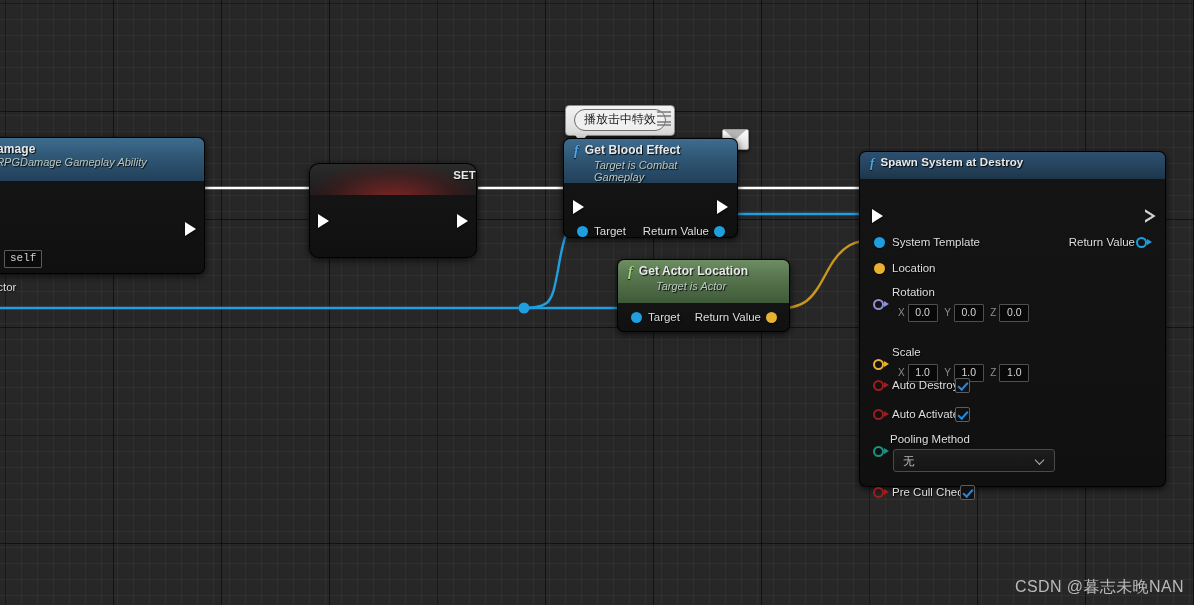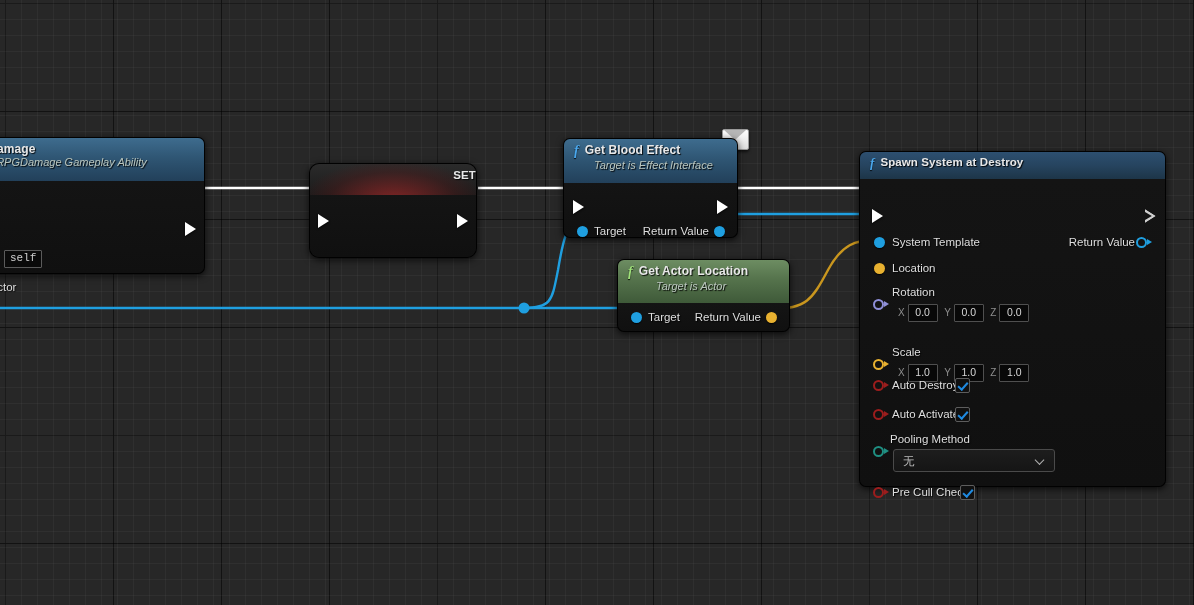--- a/index.html
+++ b/index.html
@@ -366,29 +366,39 @@
       <div class="title" style="font-size:11.5px;">SET</div>
     </div>
     <div class="node-body" style="height:62px; border-radius:0 0 9px 9px;">
       <div class="row" style="position:absolute; left:0; right:0; top:14px;">
         <div class="exec" style="left:8px;"></div>
         <div class="exec" style="right:8px;"></div>
       </div>
     </div>
   </div>
 
+  <div id="bubble">
+    <span class="btxt">播放击中特效</span>
+    <span class="grip">
+      <i style="top:2px;"></i>
+        <i style="top:6px;"></i>
+        <i style="top:12px;"></i>
+        <i style="top:15px;"></i>
+    </span>
+    <span class="tail"></span>
+  </div>
 
   <div id="envelope"></div>
 
   <div class="node" id="n-blood" style="left:563px; top:138px; width:175px;">
     <div class="node-header hdr-blue" style="height:35px;">
       <div class="title">
         <span class="fn-icon">f</span><span>Get Blood Effect</span>
       </div>
-      <div class="subtitle" style="margin-left:20px;">Target is Effect Interface</div>
+      <div class="subtitle" style="margin-left:20px;">Target is Combat Gameplay</div>
     </div>
     <div class="node-body" style="height:54px;">
       <div class="row" style="position:absolute; left:0; right:0; top:12px;">
         <div class="exec" style="left:9px;"></div>
         <div class="exec" style="right:9px;"></div>
       </div>
       <div class="row" style="position:absolute; left:0; right:0; top:36px;">
         <div class="dot" style="left:13px; background:#1f9fe0;"></div>
         <span class="pin-label pin-left" style="left:30px;">Target</span>
         <span class="pin-label" style="right:28px;">Return Value</span>
@@ -482,14 +492,15 @@
 
       <div class="row" style="position:absolute; left:0; right:0; top:301px;">
         <div class="ring arrow" style="left:13px; border-color:#9c1d1d; color:#9c1d1d;"></div>
         <span class="pin-label" style="left:32px;">Pre Cull Check</span>
         <span class="chk" style="position:absolute; left:100px; top:50%; margin-top:-7px;"></span>
       </div>
 
     </div>
   </div>
 
+  <div id="watermark">CSDN @暮志未晚NAN</div>
 
 </div>
 
 </body></html>

